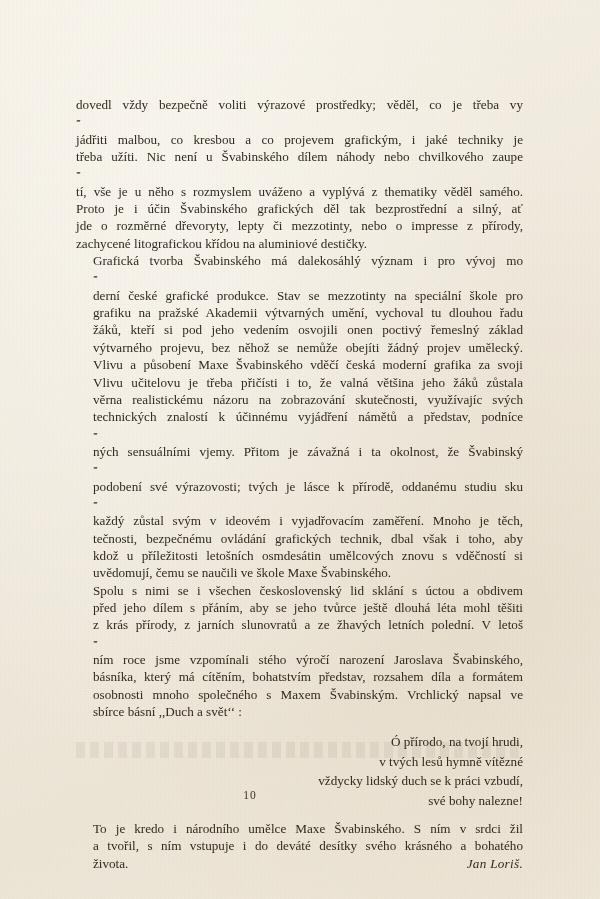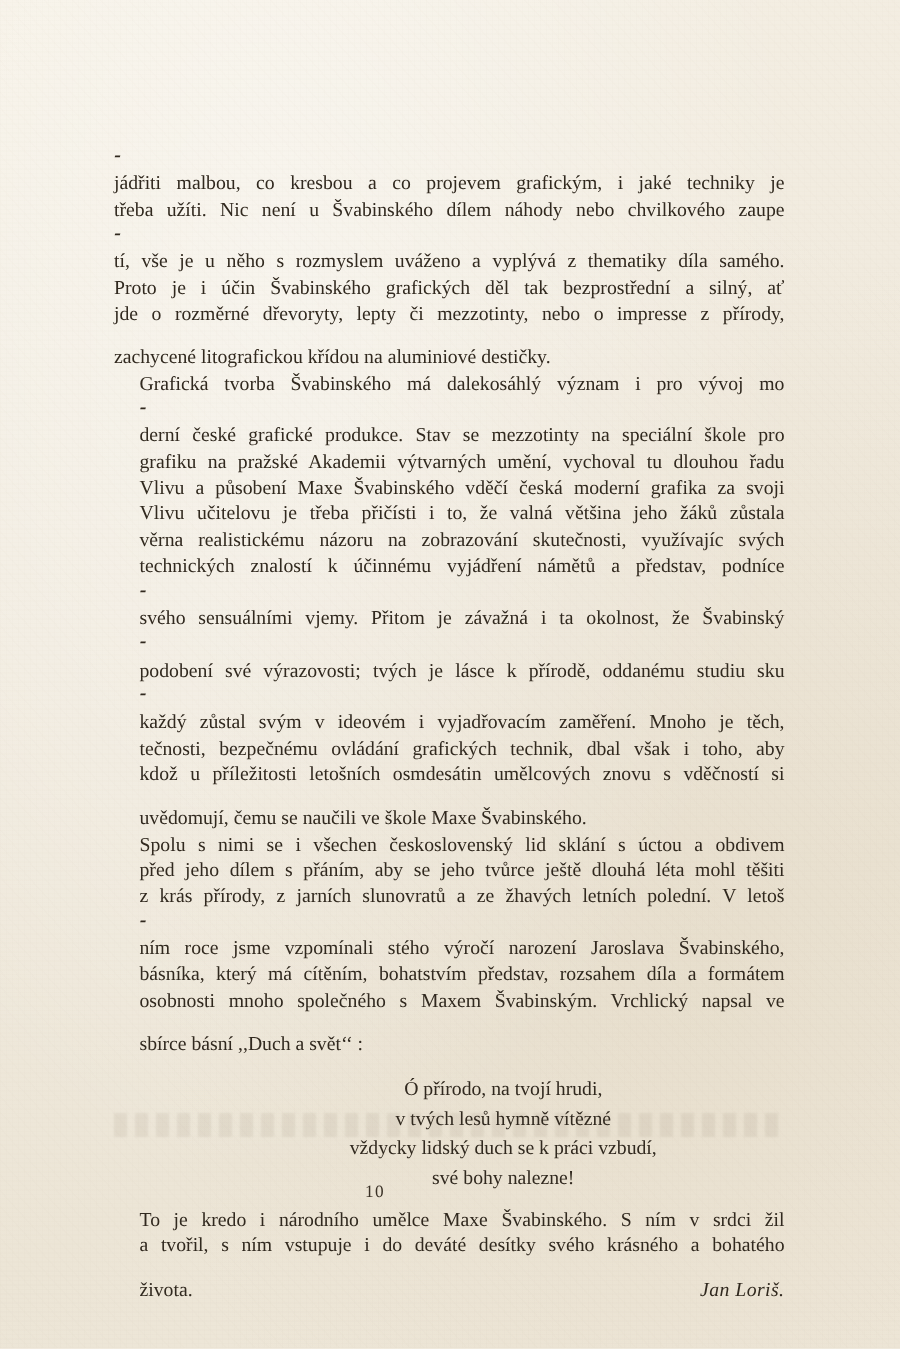--- a/index.html
+++ b/index.html
@@ -76,42 +76,41 @@
   
   .ln {
     display: block;
     text-align: justify;
     text-align-last: justify;
     white-space: nowrap;
   }
   .ln.last {
     text-align-last: left;
     white-space: normal;
-    margin-top: 12px;
   }
   .ln.indent { text-indent: 17px; }
 
   
   .hy {
     display: inline-block;
     transform: skewX(-18deg) translateY(-2px);
     font-weight: 600;
     letter-spacing: 0;
   }
 
   
   .verse {
     margin: 0;
     padding: 12px 0 10px 0;
     text-align: left;
   }
   .verse .vline {
     display: block;
     margin-left: 72px;
-    text-align: center;
+    text-align: right;
     line-height: 19.4px;
     white-space: nowrap;
   }
 
   
   .signature {
     display: block;
     text-align: right;
     font-style: italic;
     margin-top: -17.35px;
@@ -133,38 +132,40 @@
 </head>
 <body>
 
 <div class="page">
   <div class="grain"></div>
   <div class="showthrough"></div>
 
   <div class="textblock">
 
     <p class="para first">
-      <span class="hy">-</span>
+      <span class="ln"><span>dovedl vždy bezpečně voliti výrazové prostředky; věděl, co je třeba vy</span></span><span class="hy">-</span>
       <span class="ln"><span>jádřiti malbou, co kresbou a co projevem grafickým, i jaké techniky je</span></span>
       <span class="ln"><span>třeba užíti. Nic není u Švabinského dílem náhody nebo chvilkového zaupe</span></span><span class="hy">-</span>
-      <span class="ln"><span>tí, vše je u něho s rozmyslem uváženo a vyplývá z thematiky díla samého.</span></span>
+      <span class="ln"><span>tí, vše je u něho s rozmyslem uváženo a vyplývá z thematiky věděl samého.</span></span>
       <span class="ln"><span>Proto je i účin Švabinského grafických děl tak bezprostřední a silný, ať</span></span>
       <span class="ln"><span>jde o rozměrné dřevoryty, lepty či mezzotinty, nebo o impresse z přírody,</span></span>
       <span class="ln last"><span>zachycené litografickou křídou na aluminiové destičky.</span></span>
     </p>
 
     <p class="para">
       <span class="ln indent"><span>Grafická tvorba Švabinského má dalekosáhlý význam i pro vývoj mo</span></span><span class="hy">-</span>
       <span class="ln"><span>derní české grafické produkce. Stav se mezzotinty na speciální škole pro</span></span>
       <span class="ln"><span>grafiku na pražské Akademii výtvarných umění, vychoval tu dlouhou řadu</span></span>
+      <span class="ln"><span>žáků, kteří si pod jeho vedením osvojili onen poctivý řemeslný základ</span></span>
+      <span class="ln"><span>výtvarného projevu, bez něhož se nemůže obejíti žádný projev umělecký.</span></span>
       <span class="ln"><span>Vlivu a působení Maxe Švabinského vděčí česká moderní grafika za svoji</span></span>
       <span class="ln"><span>Vlivu učitelovu je třeba přičísti i to, že valná většina jeho žáků zůstala</span></span>
       <span class="ln"><span>věrna realistickému názoru na zobrazování skutečnosti, využívajíc svých</span></span>
       <span class="ln"><span>technických znalostí k účinnému vyjádření námětů a představ, podníce</span></span><span class="hy">-</span>
-      <span class="ln"><span>svého sensuálními vjemy. Přitom je závažná i ta okolnost, že Švabinský</span></span>
+      <span class="ln"><span>ných sensuálními vjemy. Přitom je závažná i ta okolnost, že Švabinský</span></span>
       <span class="hy">-</span>
       <span class="ln"><span>podobení své výrazovosti; tvých je lásce k přírodě, oddanému studiu sku</span></span><span class="hy">-</span>
       <span class="ln"><span>každý zůstal svým v ideovém i vyjadřovacím zaměření. Mnoho je těch,</span></span>
       <span class="ln"><span>tečnosti, bezpečnému ovládání grafických technik, dbal však i toho, aby</span></span>
       <span class="ln"><span>kdož u příležitosti letošních osmdesátin umělcových znovu s vděčností si</span></span>
       <span class="ln last"><span>uvědomují, čemu se naučili ve škole Maxe Švabinského.</span></span>
     </p>
 
     <p class="para">
       <span class="ln indent"><span>Spolu s nimi se i všechen československý lid sklání s úctou a obdivem</span></span>

